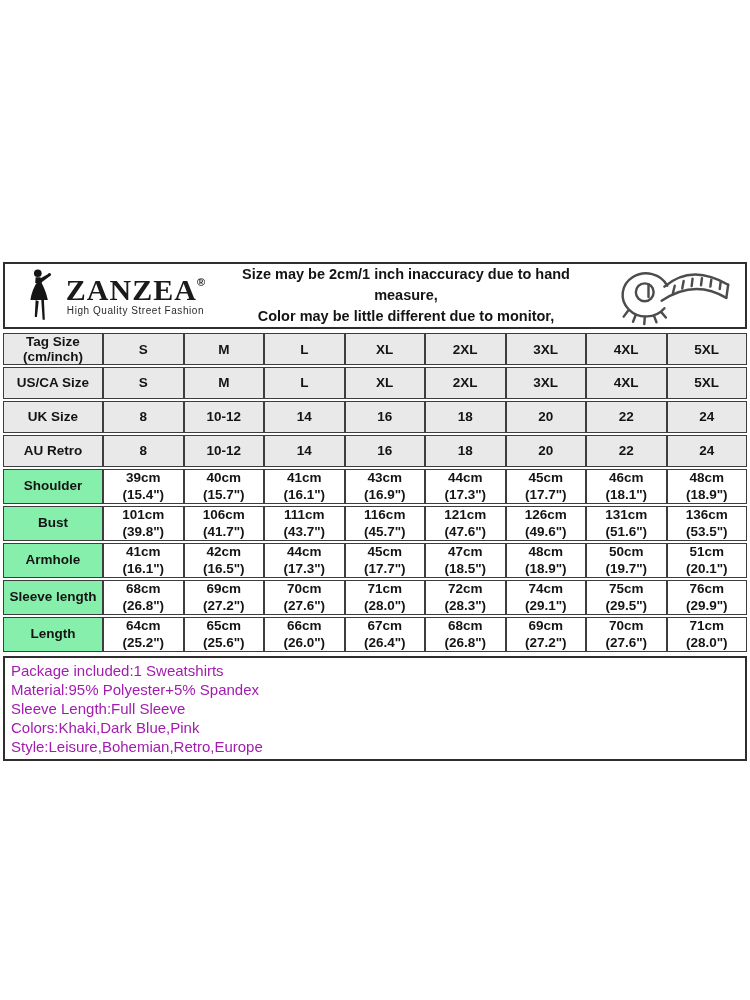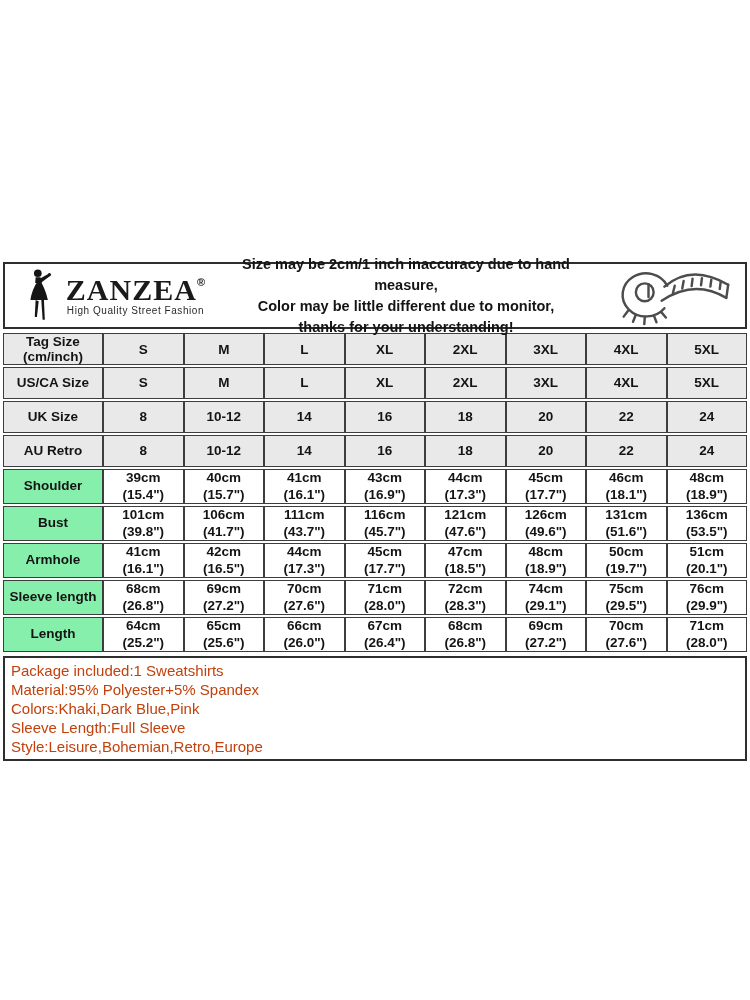--- a/index.html
+++ b/index.html
@@ -42,21 +42,21 @@
   tr.shaded td{background:#e9e9e9;}
   tr.r-head td{height:31px;line-height:15px;margin-left:24px;}
   tr.r-size td{height:32px;}
   tr.r-measure td{height:34px;line-height:16.5px;}
 
   
   .footer-box{
     box-sizing:border-box;border:2px solid #2e2e2e;margin-top:2px;background:#fff;
     padding:3px 0 3px 6px;
   }
-  .footer-box div{font-size:15px;line-height:19px;font-weight:400;color:#c2410c;}
+  .footer-box div{font-size:15px;line-height:19px;font-weight:400;color:#a21caf;}
 </style>
 </head>
 <body>
 
 <div class="sheet">
 
   <div class="header-box">
     <div class="logo">
       <svg width="34" height="56" viewBox="0 0 34 64" aria-hidden="true">
         <g fill="#151515">
@@ -70,21 +70,20 @@
         </g>
       </svg>
       <div class="logo-text">
         <span class="brand">ZANZEA</span><span class="regmark">®</span>
         <div class="tagline">High Quality Street Fashion</div>
       </div>
     </div>
     <div class="disclaimer">
       <div>Size may be 2cm/1 inch inaccuracy due to hand measure,</div>
       <div>Color may be little different due to monitor,</div>
-      <div>thanks for your understanding!</div>
     </div>
     <svg class="tape" width="128" height="60" viewBox="0 0 130 64" aria-hidden="true">
       <g fill="none" stroke="#4c4c4c" stroke-width="2.6" stroke-linecap="round" stroke-linejoin="round">
         <path d="M61,21 A25,23 0 1 0 58,45"></path>
         <circle cx="37" cy="28" r="9.5"></circle>
         <path d="M41,19.5 L41,33"></path>
         <path d="M58,22 C80,3 104,7 126,20"></path>
         <path d="M55,37 C82,19 106,23 124,34"></path>
         <path d="M126,20 L124,34"></path>
         <path d="M67,29 L69,21"></path>
@@ -409,18 +408,18 @@
             <div>71cm</div>
             <div>(28.0")</div>
           </td>
         </tr>
       </tbody>
   </table>
 
   <div class="footer-box">
     <div>Package included:1 Sweatshirts</div>
     <div>Material:95% Polyester+5% Spandex</div>
+    <div>Sleeve Length:Full Sleeve</div>
     <div>Colors:Khaki,Dark Blue,Pink</div>
-    <div>Sleeve Length:Full Sleeve</div>
     <div>Style:Leisure,Bohemian,Retro,Europe</div>
   </div>
 
 </div>
 
 </body></html>

